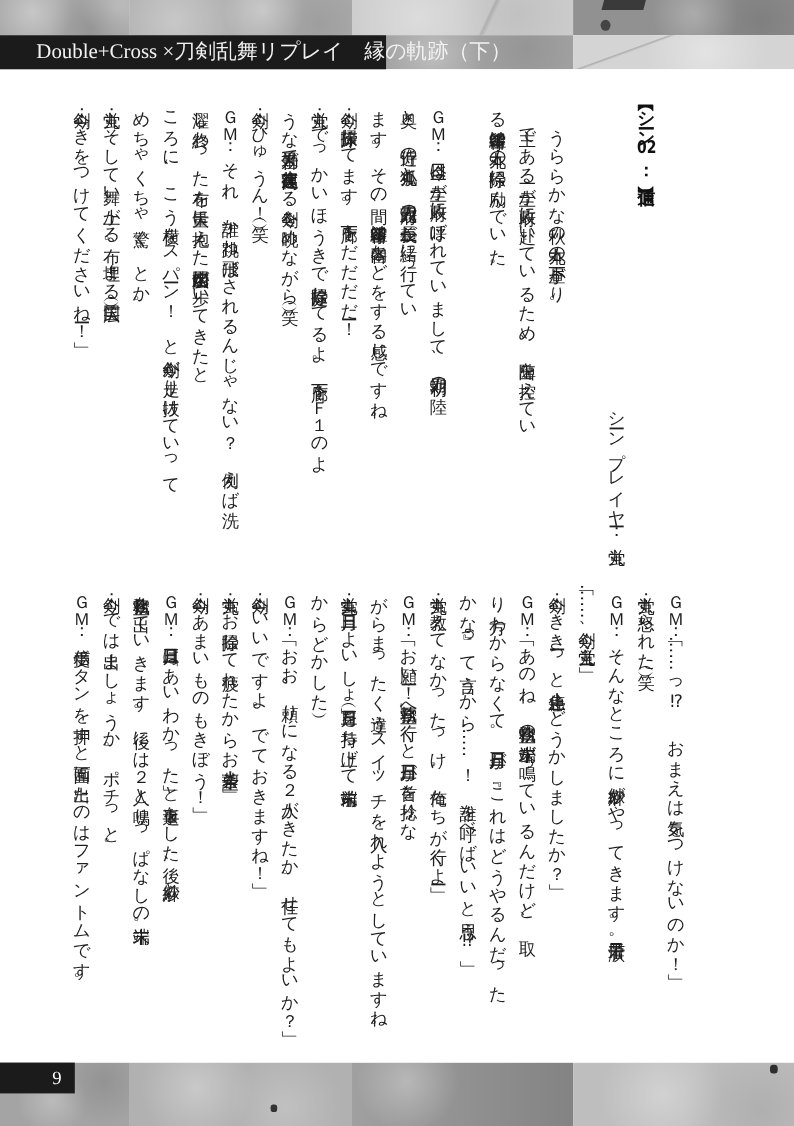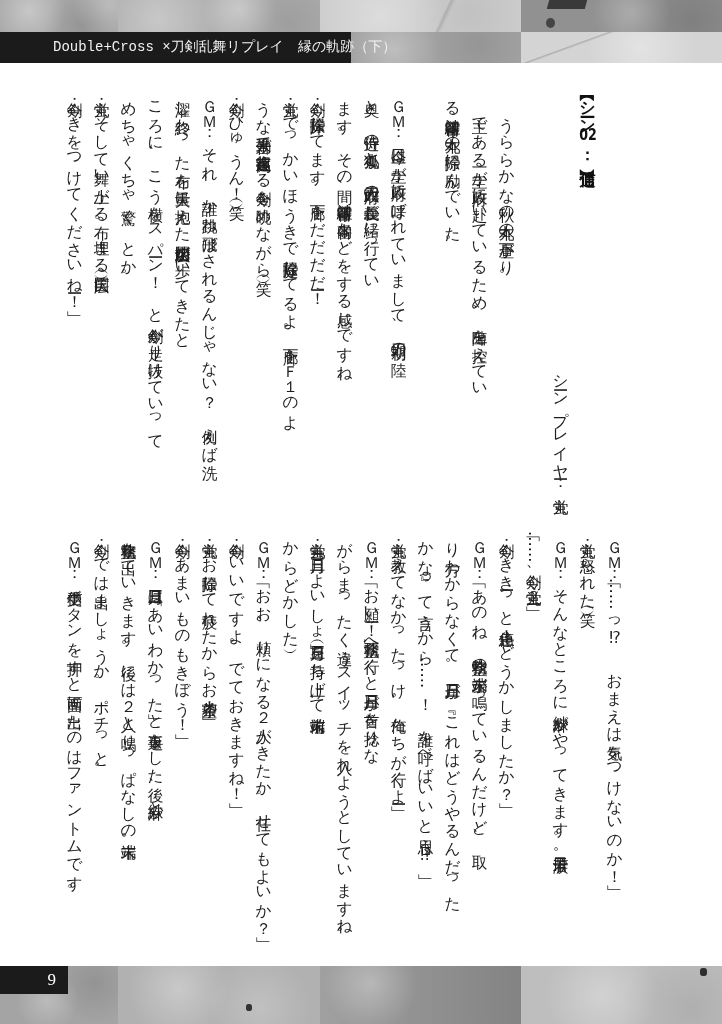--- a/index.html
+++ b/index.html
@@ -68,21 +68,21 @@
           radial-gradient(circle at 40% 50%, rgba(255,255,255,.3), transparent 45%),
           radial-gradient(circle at 85% 75%, rgba(0,0,0,.08), transparent 40%),
           #bebebe; }
   .spot-c { left: 246px; top: 38px; width: 6px; height: 7px; background: #333; border-radius: 40%; }
   .spot-d { left: 700px; top: 2px; width: 7px; height: 8px; background: #2e2e2e; border-radius: 40%; }
 
   
   .title-bar { position: absolute; left: 0; top: 32px; width: 351px; height: 31px; background: #1b1b1b; z-index: 2; }
   .title-text {
     position: absolute; left: 33px; top: 0; line-height: 31px;
-    color: #f2f2f2; font-family: Liberation Mono, monospace; font-size: 14px; white-space: nowrap; margin-left: 20px;
+    color: #f2f2f2; font-family: Liberation Serif, serif; font-size: 19px; white-space: nowrap;
   }
 
   
   .page-box { position: absolute; left: 0; top: 966px; width: 68px; height: 28px; background: #1b1b1b; z-index: 2; }
   .page-num {
     position: absolute; right: 12px; top: 0; line-height: 28px;
     color: #ffffff; font-family: "Liberation Serif", serif; font-size: 17px;
   }
 
   

